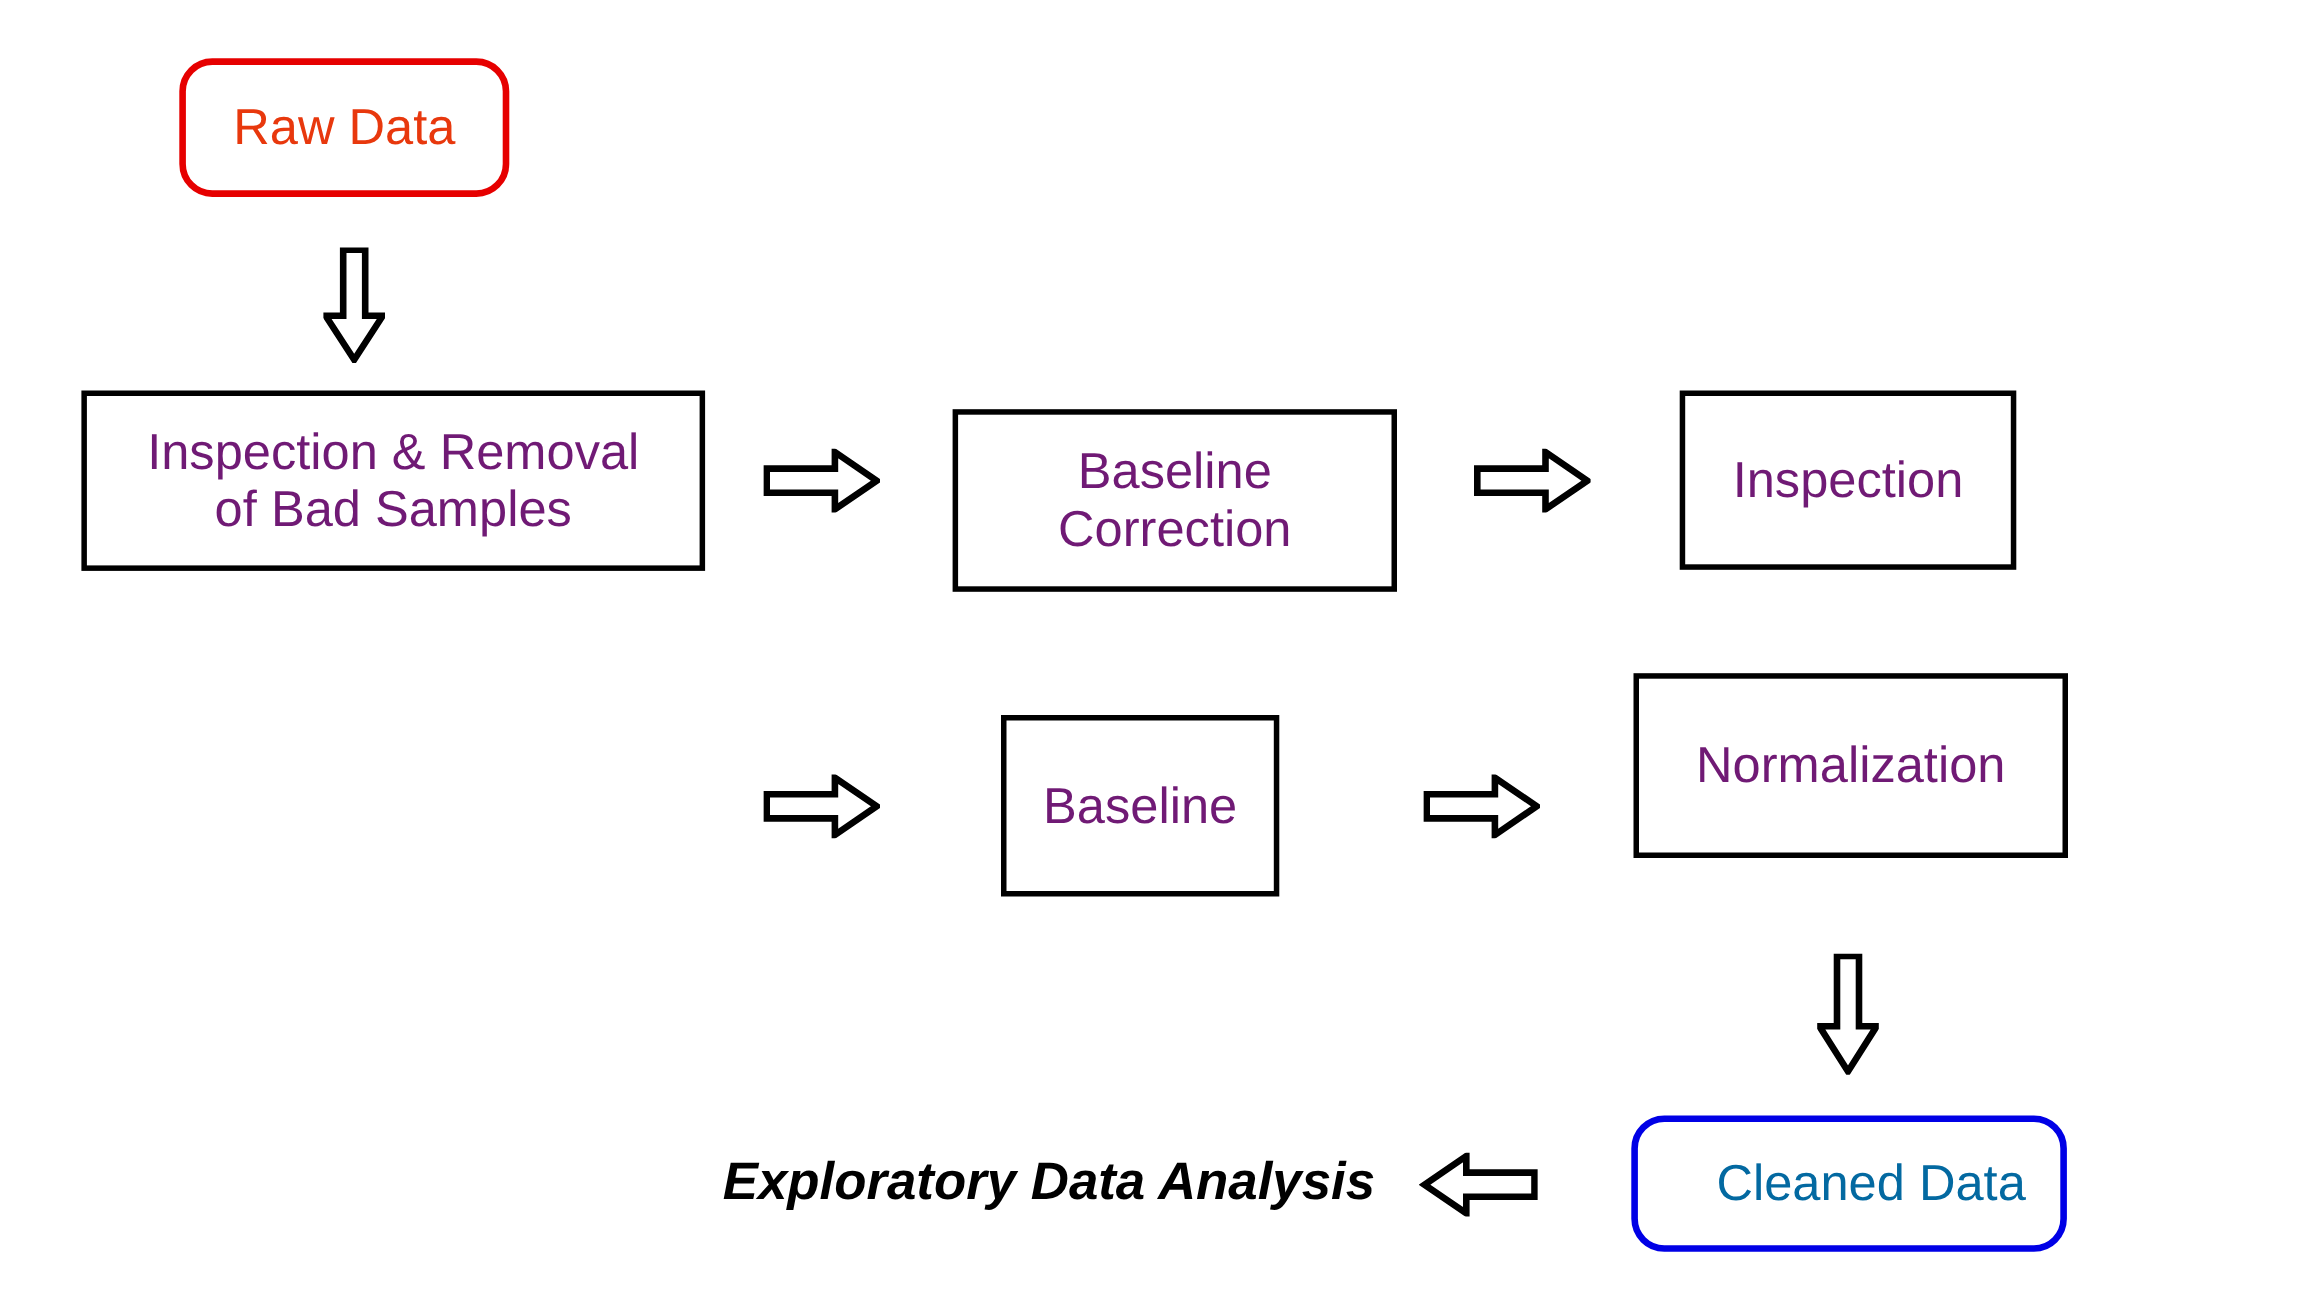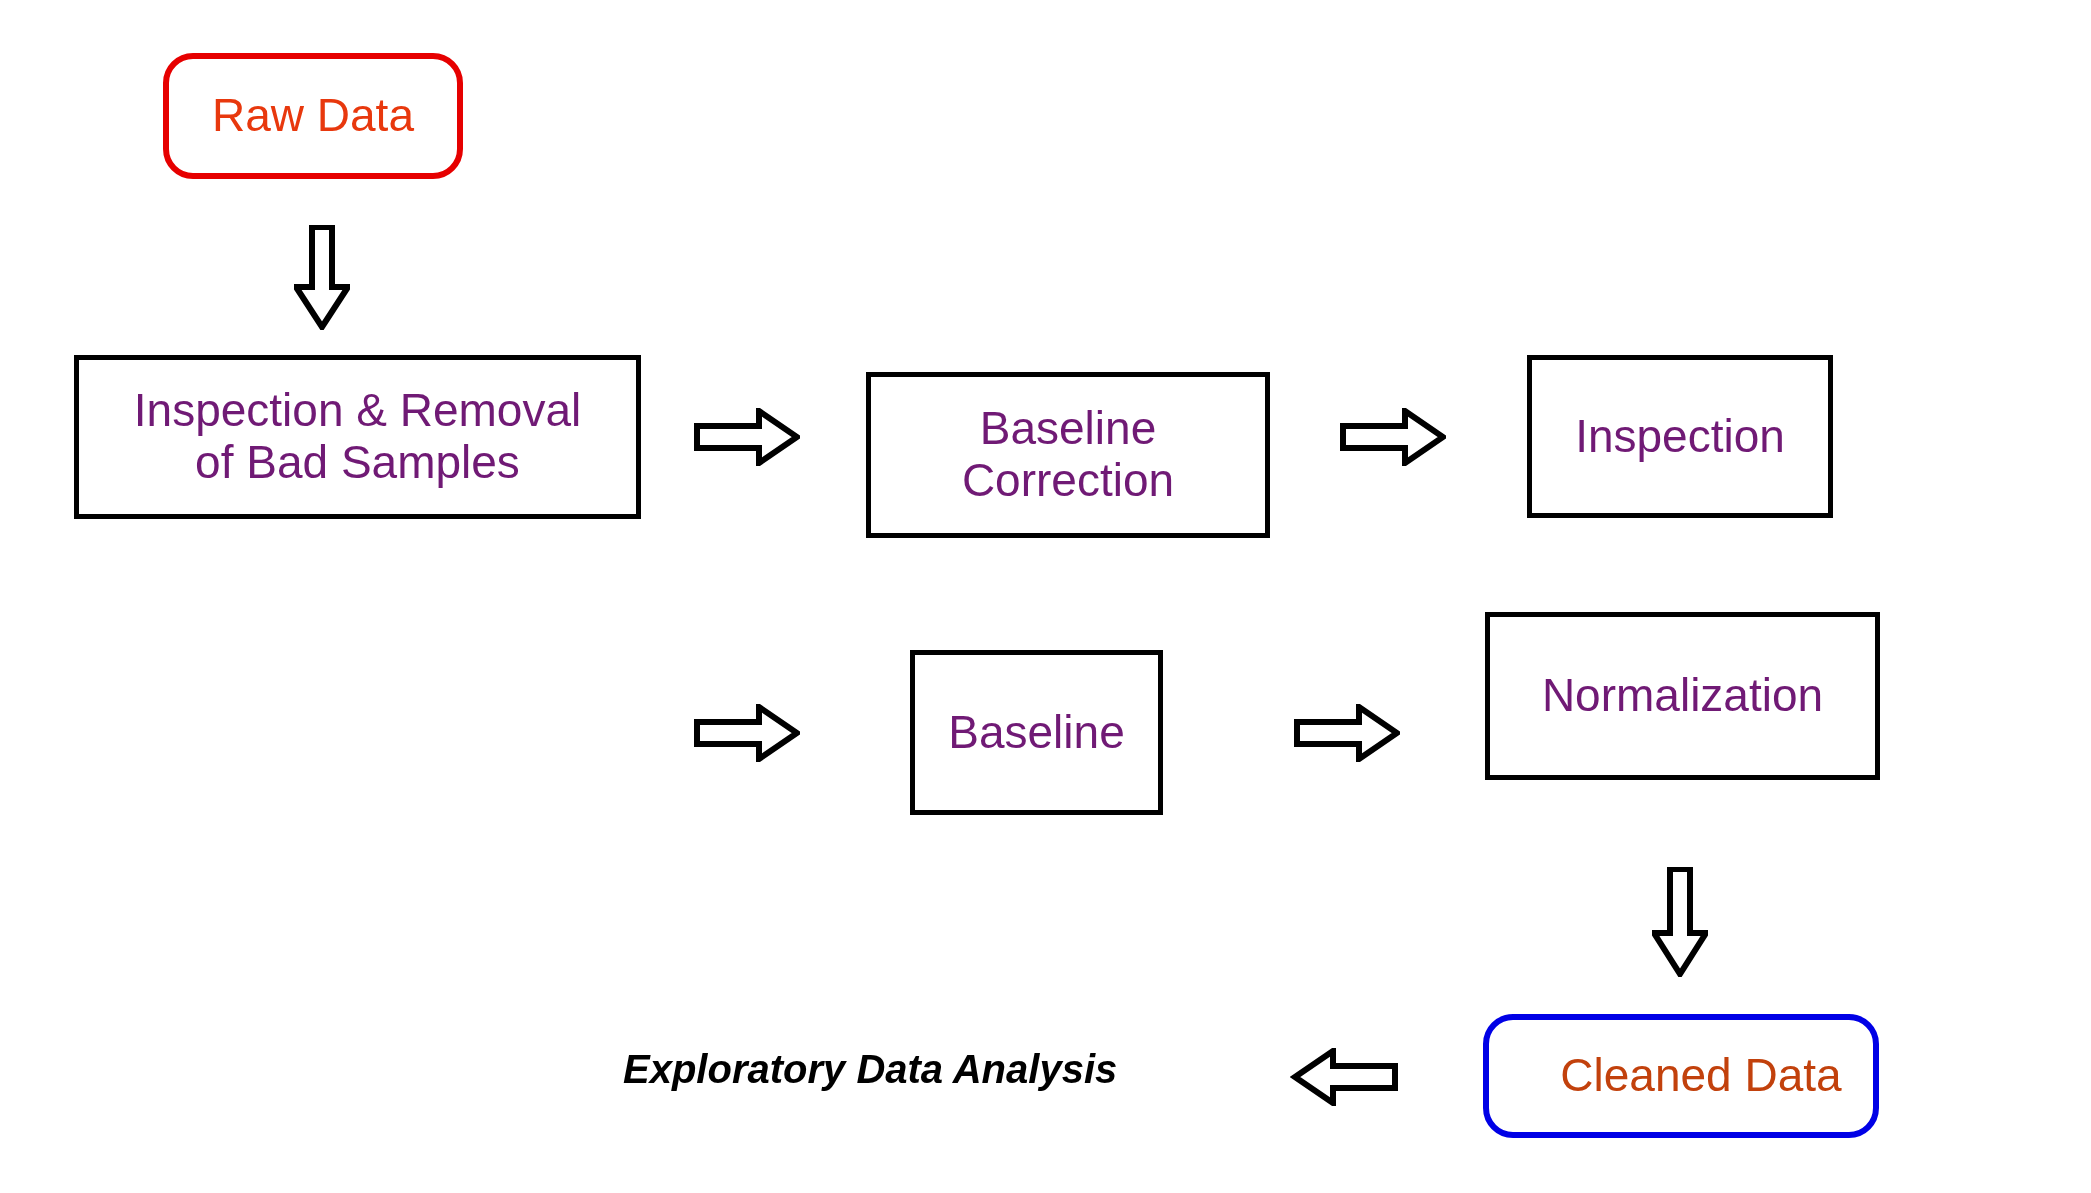--- a/index.html
+++ b/index.html
@@ -148,28 +148,28 @@
     <span class="label">Normalization</span>
   </div>
 
   <div class="arrow" style="left:1652px; top:867px; width:56px; height:110px;">
     <svg width="56" height="110" viewBox="0 0 56 110">
       <polygon points="18,2 38,2 38,66 54,66 28,107 2,66 18,66" fill="#ffffff" stroke="#000000" stroke-width="6" stroke-linejoin="miter"></polygon>
     </svg>
   </div>
 
   <div class="node term" style="left:1483px; top:1014px; width:396px; height:124px;
-              border-color:#0000e6; color:#c2410c;padding-left:40px;">
+              border-color:#0000e6; color:#0369a1;padding-left:40px;">
     <div class="term-shadow" style="left:14px; top:14px; width:396px; height:124px;"></div>
     <span class="label">Cleaned Data</span>
   </div>
 
   <div class="arrow" style="left:1290px; top:1048px; width:108px; height:58px;">
     <svg width="108" height="58" viewBox="0 0 108 58">
       <polygon points="105,18 43,18 43,3 5,29 43,55 43,40 105,40" fill="#ffffff" stroke="#000000" stroke-width="6" stroke-linejoin="miter"></polygon>
     </svg>
   </div>
 
-  <div class="free-text" style="left:623px; top:1047px; font-size:40px;">
+  <div class="free-text" style="left:657px; top:1047px; font-size:48px;">
     <span>Exploratory Data Analysis</span>
   </div>
 
 </div>
 
 </body></html>

